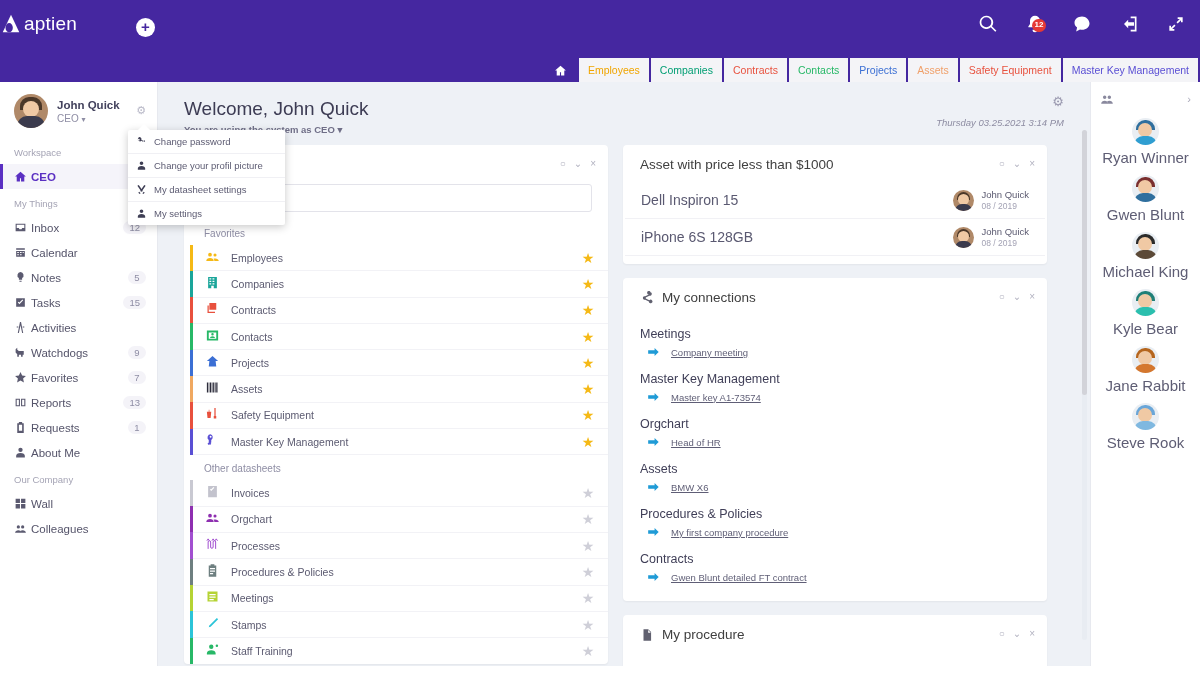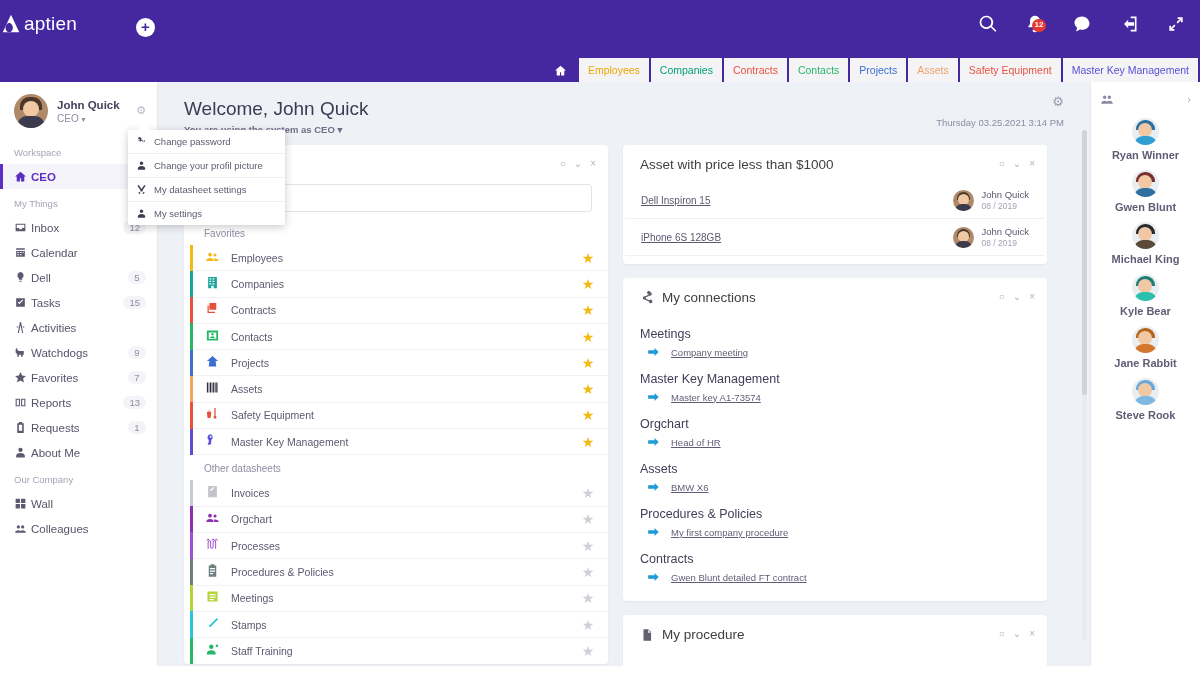--- a/index.html
+++ b/index.html
@@ -105,21 +105,21 @@
   .dd-item svg { width: 11px; height: 11px; fill: #3f3f55; flex: 0 0 11px; }
 
   
   .main {
     position: absolute; top: 82px; left: 158px; width: 932px; height: 584px;
     background: #eef1f6; overflow: hidden;
   }
   .welcome { padding: 16px 20px 0 26px; position: relative; }
   .welcome h1 { font-size: 19px; color: #3d3c54; font-weight: normal; }
   .welcome .sub { font-size: 9.5px; color: #6f6e87; margin-top: 4px; font-weight: bold; }
-  .welcome .datetime { position: absolute; right: 26px; top: 35px; font-size: 9.5px; color: #8d8ca2; }
+  .welcome .datetime { position: absolute; right: 26px; top: 35px; font-size: 9.5px; color: #8d8ca2; font-style: italic; }
   .welcome .pg-gear { position: absolute; right: 26px; top: 12px; font-size: 13px; color: #9b9ab0; cursor: pointer; }
 
   .columns { display: flex; gap: 15px; padding: 10px 24px 0 26px; }
   .col-left { width: 424px; flex: 0 0 424px; }
   .col-right { width: 424px; flex: 0 0 424px; }
 
   .card { background: #fff; border-radius: 4px; margin-bottom: 14px; box-shadow: 0 1px 2px rgba(0,0,0,.05); }
   .card-head {
     display: flex; align-items: center; padding: 12px 13px 10px 17px; position: relative;
   }
@@ -142,21 +142,21 @@
   .ds-ico svg { width: 15px; height: 15px; }
   .ds-name { flex: 1; font-size: 10.5px; color: #5b5a70; }
   .ds-star { width: 40px; text-align: center; font-size: 14px; }
   .star-on { color: #f5b916; }
   .star-off { color: #cfcfd8; }
 
   .asset-row {
     display: flex; align-items: center; justify-content: space-between;
     padding: 7px 16px; border-bottom: 1px solid #f1f1f5; margin: 0 2px;
   }
-  .asset-link { font-size: 10px; color: #5a5971; text-decoration: underline; cursor: pointer; }
+  .asset-link { font-size: 14px; color: #5a5971; cursor: pointer; }
   .asset-owner { display: flex; align-items: center; gap: 7px; }
   .avatar-sm { width: 21px; height: 21px; border-radius: 50%; background: #b08968; position: relative; overflow: hidden; }
   .owner-name { font-size: 9.5px; color: #5b5a70; }
   .owner-date { font-size: 8.5px; color: #a3a2b4; margin-top: 1px; }
 
   .conn-sec-title { font-size: 12.5px; color: #3f3e57; padding: 12px 0 3px 17px; }
   .conn-item { display: flex; align-items: center; gap: 10px; padding: 2px 0 2px 24px; }
   .conn-item svg { width: 14px; height: 12px; fill: #1f9bd6; }
   .conn-link { font-size: 9.5px; color: #5f5e76; text-decoration: underline; cursor: pointer; }
   .conn-pad { height: 16px; }
@@ -170,21 +170,21 @@
   
   .rightpanel {
     position: absolute; top: 82px; left: 1090px; width: 110px; height: 584px;
     background: #fff; border-left: 1px solid #e7e9ef;
   }
   .rp-head { display: flex; align-items: center; justify-content: space-between; padding: 10px 9px 6px 9px; }
   .rp-head svg { width: 14px; height: 14px; fill: #8a899e; }
   .rp-arrow { font-size: 11px; color: #a9a8b9; cursor: pointer; }
   .colleague { text-align: center; padding: 6px 0 3px 0; cursor: pointer; }
   .col-av { width: 27px; height: 27px; border-radius: 50%; margin: 0 auto; position: relative; overflow: hidden; }
-  .col-name { font-size: 11px; color: #5e5d74; margin-top: 4px; font-weight: bold; }
+  .col-name { font-size: 15px; color: #5e5d74; margin-top: 4px; }
 
   .face-hair { position: absolute; left: 5px; top: 2px; width: 17px; height: 11px; border-radius: 9px 9px 0 0; }
   .face-skin { position: absolute; left: 7px; top: 5px; width: 13px; height: 13px; border-radius: 50%; background: #f0c9a4; }
   .face-body { position: absolute; left: 3px; bottom: 0; width: 21px; height: 10px; border-radius: 10px 10px 0 0; }
 </style>
 </head>
 <body>
 
 <div class="app">
 
@@ -301,21 +301,21 @@
     <div class="side-item">
       <span class="ico"><svg viewBox="0 0 24 24">
             <path d="M4 4h16v3H4V4zm0 5h16v11H4V9zm2 2v2h3v-2H6zm5 0v2h3v-2h-3zm5 0v2h2v-2h-2zM6 15v2h3v-2H6zm5 0v2h3v-2h-3z"></path>
           </svg></span>
       <span class="lbl">Calendar</span>
     </div>
     <div class="side-item">
       <span class="ico"><svg viewBox="0 0 24 24">
             <path d="M12 2a6 6 0 00-3 11v3h6v-3a6 6 0 00-3-11zm-2 16h4v2h-4v-2z"></path>
           </svg></span>
-      <span class="lbl">Dell</span>
+      <span class="lbl">Notes</span>
       <span class="cnt">5</span>
     </div>
     <div class="side-item">
       <span class="ico"><svg viewBox="0 0 24 24">
             <path d="M4 4h16v16H4V4zm3 8 3 3 7-7-1.4-1.4L10 12.2 8.4 10.6 7 12z"></path>
           </svg></span>
       <span class="lbl">Tasks</span>
       <span class="cnt">15</span>
     </div>
     <div class="side-item">

